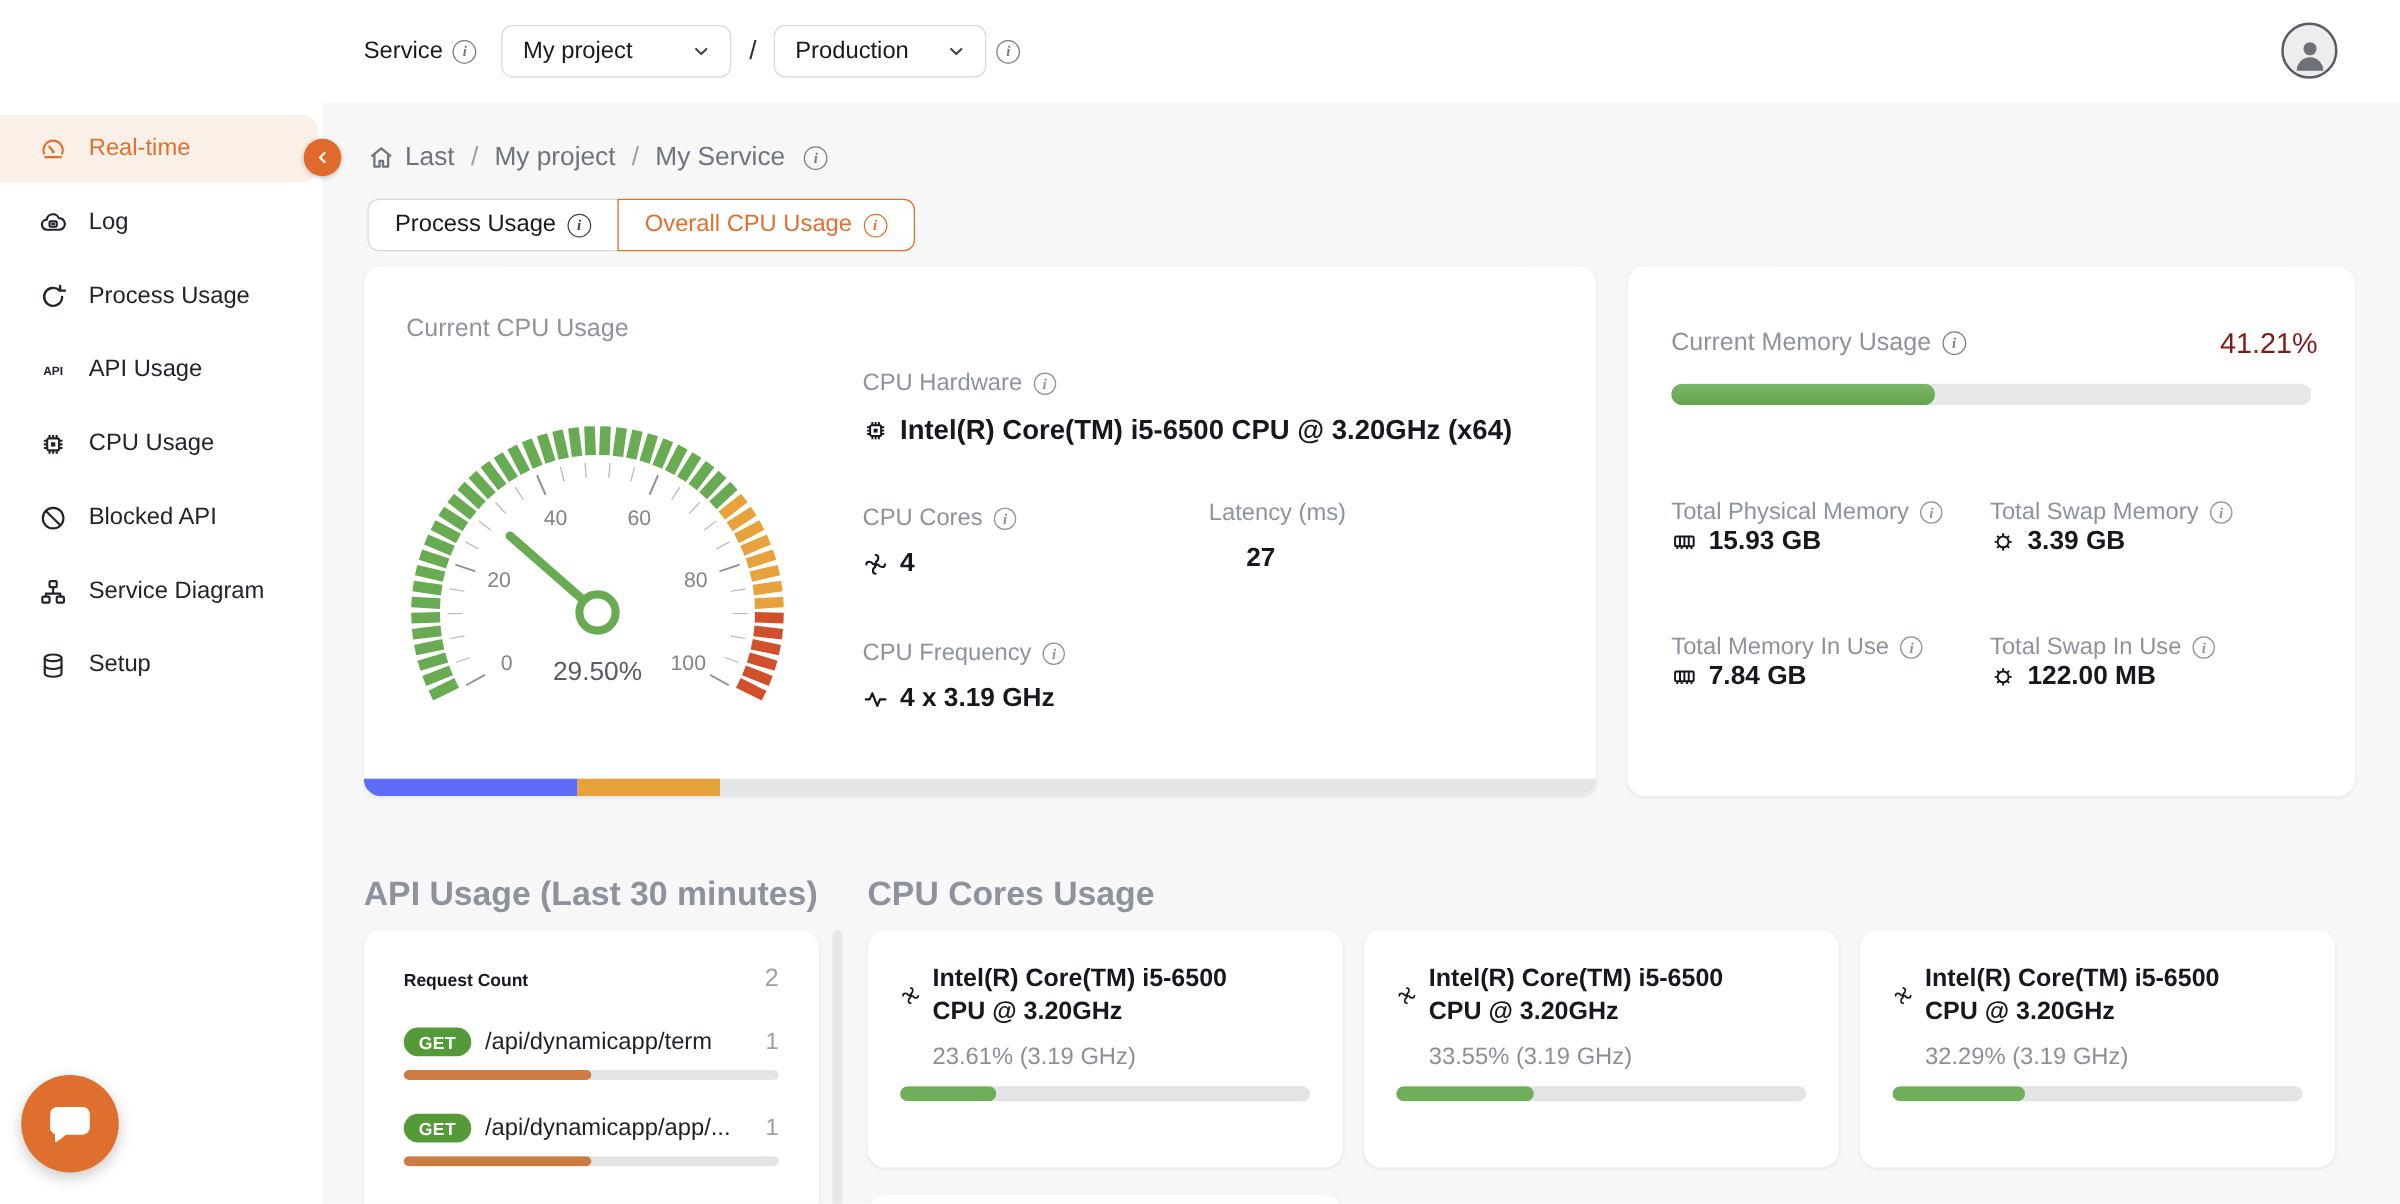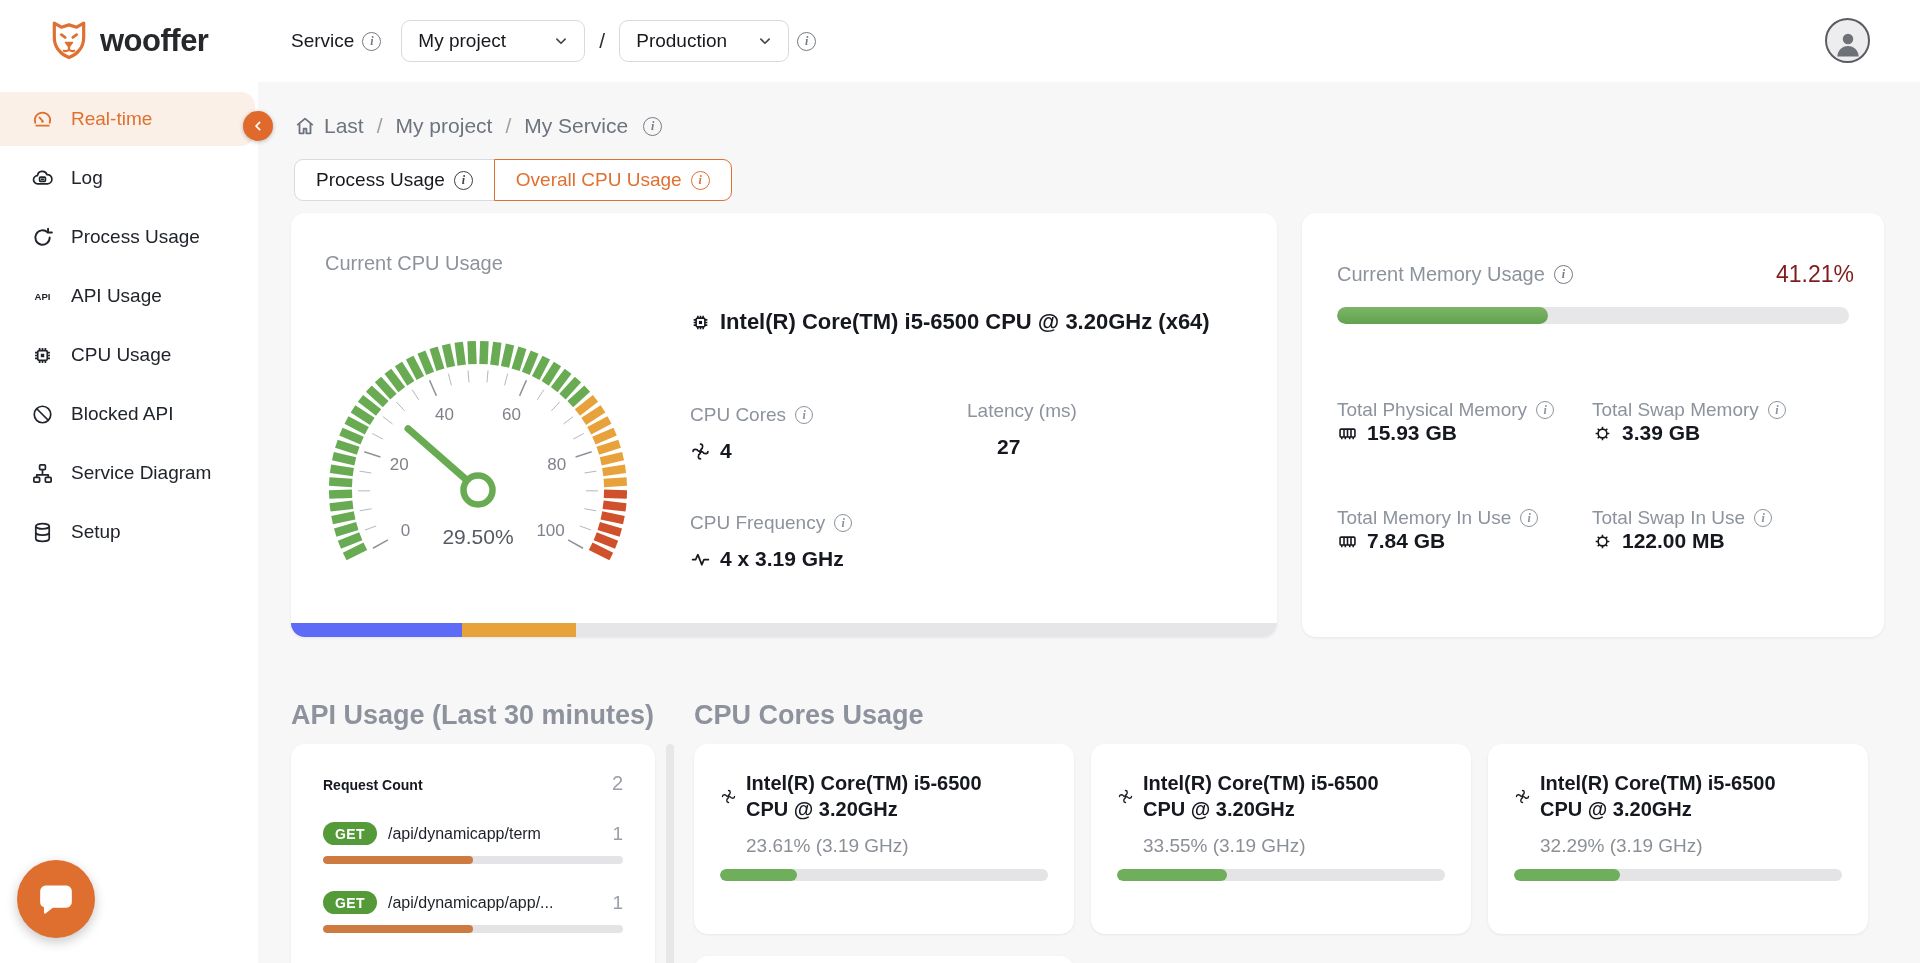--- a/index.html
+++ b/index.html
@@ -97,21 +97,21 @@
   .cores-heading { left:436px; top:618px; }
 
   .api-card { left:33px; top:662px; width:364px; height:330px; padding:28px 32px 0; }
   .api-title-row { display:flex; align-items:baseline; justify-content:space-between; }
   .api-title { font-size:14px; font-weight:bold; color:#15181e; }
   .api-total { font-size:20px; color:#9aa0a8; }
   .api-row { margin-top:27px; }
   .api-row-line { display:flex; align-items:center; gap:11px; }
   .method-badge { background:#559a38; color:#fff; font-size:14px; font-weight:bold; letter-spacing:.4px;
     padding:4px 12px 3px; border-radius:12px; }
-  .api-path { font-size:16px; color:#1d2127; white-space:nowrap; }
+  .api-path { font-size:19px; color:#1d2127; white-space:nowrap; }
   .api-count { margin-left:auto; font-size:19px; color:#9aa0a8; }
   .api-bar { margin-top:11px; height:8px; border-radius:4px; background:#e4e4e7; overflow:hidden; }
   .api-bar .fill { height:100%; border-radius:4px; background:#cd7b41; }
 
   .vscroll { position:absolute; left:408px; top:662px; width:8px; height:301px; border-radius:4px; background:#e7e7e9; cursor:pointer; }
 
   .core-card { top:662px; width:380px; height:190px; padding:26px; }
   .core-title { display:flex; align-items:center; gap:9px; }
   .core-title .sv-icon { width:17px; height:17px; }
   .core-name { font-size:20px; font-weight:bold; color:#15181e; line-height:26px; width:272px; }
@@ -124,31 +124,20 @@
     background:#df6f2e; display:flex; align-items:center; justify-content:center; cursor:pointer;
     box-shadow:0 4px 12px rgba(0,0,0,.22); z-index:10; }
   .chat-fab svg { width:38px; height:38px; }
 </style>
 </head>
 <body>
 
 <div class="app">
 
   <header class="topbar">
-    <div class="brand">
-      <span class="logo">
-          <svg viewBox="0 0 36 36" fill="none" stroke="#DF7030" stroke-width="2.5" stroke-linejoin="round" stroke-linecap="round">
-            <path d="M6.5 4 L12 7.2 L18 5.4 L24 7.2 L29.5 4 L29.5 15 C29.5 23 24.5 28.6 18 31 C11.5 28.6 6.5 23 6.5 15 Z"></path>
-            <path d="M12 13 l3 2.2 M24 13 l-3 2.2" stroke-width="2.2"></path>
-            <path d="M15.4 19.2 h5.2 l-2.6 3.4 z" fill="#DF7030" stroke-width="1.4"></path>
-            <path d="M18 22.6 v2.4 M18 25 q-2.2 1.6 -4 .6 M18 25 q2.2 1.6 4 .6" stroke-width="1.8"></path>
-          </svg>
-        </span>
-      <span class="brand-name">wooffer</span>
-    </div>
     <div class="svc-group">
       <span class="svc-label">Service</span>
       <span class="info"></span>
       <button class="select first">
         <span>My project</span>
         <span class="chev">
             <svg viewBox="0 0 24 24" fill="none" stroke="currentColor" stroke-width="2.2" stroke-linecap="round" stroke-linejoin="round">
               <path d="M6.5 9.5 L12 15 l5.5-5.5"></path>
             </svg>
           </span>
@@ -372,20 +361,24 @@
             <text x="136.5" y="90.1" text-anchor="middle" font-size="17" fill="#7e838b" font-family="Liberation Sans, sans-serif">40</text>
             <text x="203.5" y="90.1" text-anchor="middle" font-size="17" fill="#7e838b" font-family="Liberation Sans, sans-serif">60</text>
             <text x="248.7" y="139.5" text-anchor="middle" font-size="17" fill="#7e838b" font-family="Liberation Sans, sans-serif">80</text>
             <text x="242.6" y="206.2" text-anchor="middle" font-size="17" fill="#7e838b" font-family="Liberation Sans, sans-serif">100</text>
             <line x1="170" y1="160" x2="100.0" y2="98.7" stroke="#69AB53" stroke-width="7" stroke-linecap="round"></line>
             <circle cx="170" cy="160" r="14.5" fill="#fff" stroke="#69AB53" stroke-width="6.5"></circle>
             <text x="170" y="214" text-anchor="middle" font-size="21" fill="#565b62" font-family="Liberation Sans, sans-serif">29.50%</text>
           </svg></div>
 
       <div class="stat" style="left:399px; top:83px;">
+        <div class="stat-label">
+            <span>CPU Hardware</span>
+            <span class="info"></span>
+          </div>
         <div class="stat-value big">
             <span class="sv-icon">
               <svg viewBox="0 0 24 24" fill="none" stroke="currentColor" stroke-width="1.8">
                 <rect x="7" y="7" width="10" height="10" rx="1.5"></rect>
                 <rect x="10.2" y="10.2" width="3.6" height="3.6" fill="currentColor" stroke="none"></rect>
                 <path d="M9 7V4.2M12 7V4.2M15 7V4.2M9 19.8V17M12 19.8V17M15 19.8V17M7 9H4.2M7 12H4.2M7 15H4.2M19.8 9H17M19.8 12H17M19.8 15H17"></path>
               </svg>
             </span>
             <span>Intel(R) Core(TM) i5-6500 CPU @ 3.20GHz (x64)</span>
           </div>

